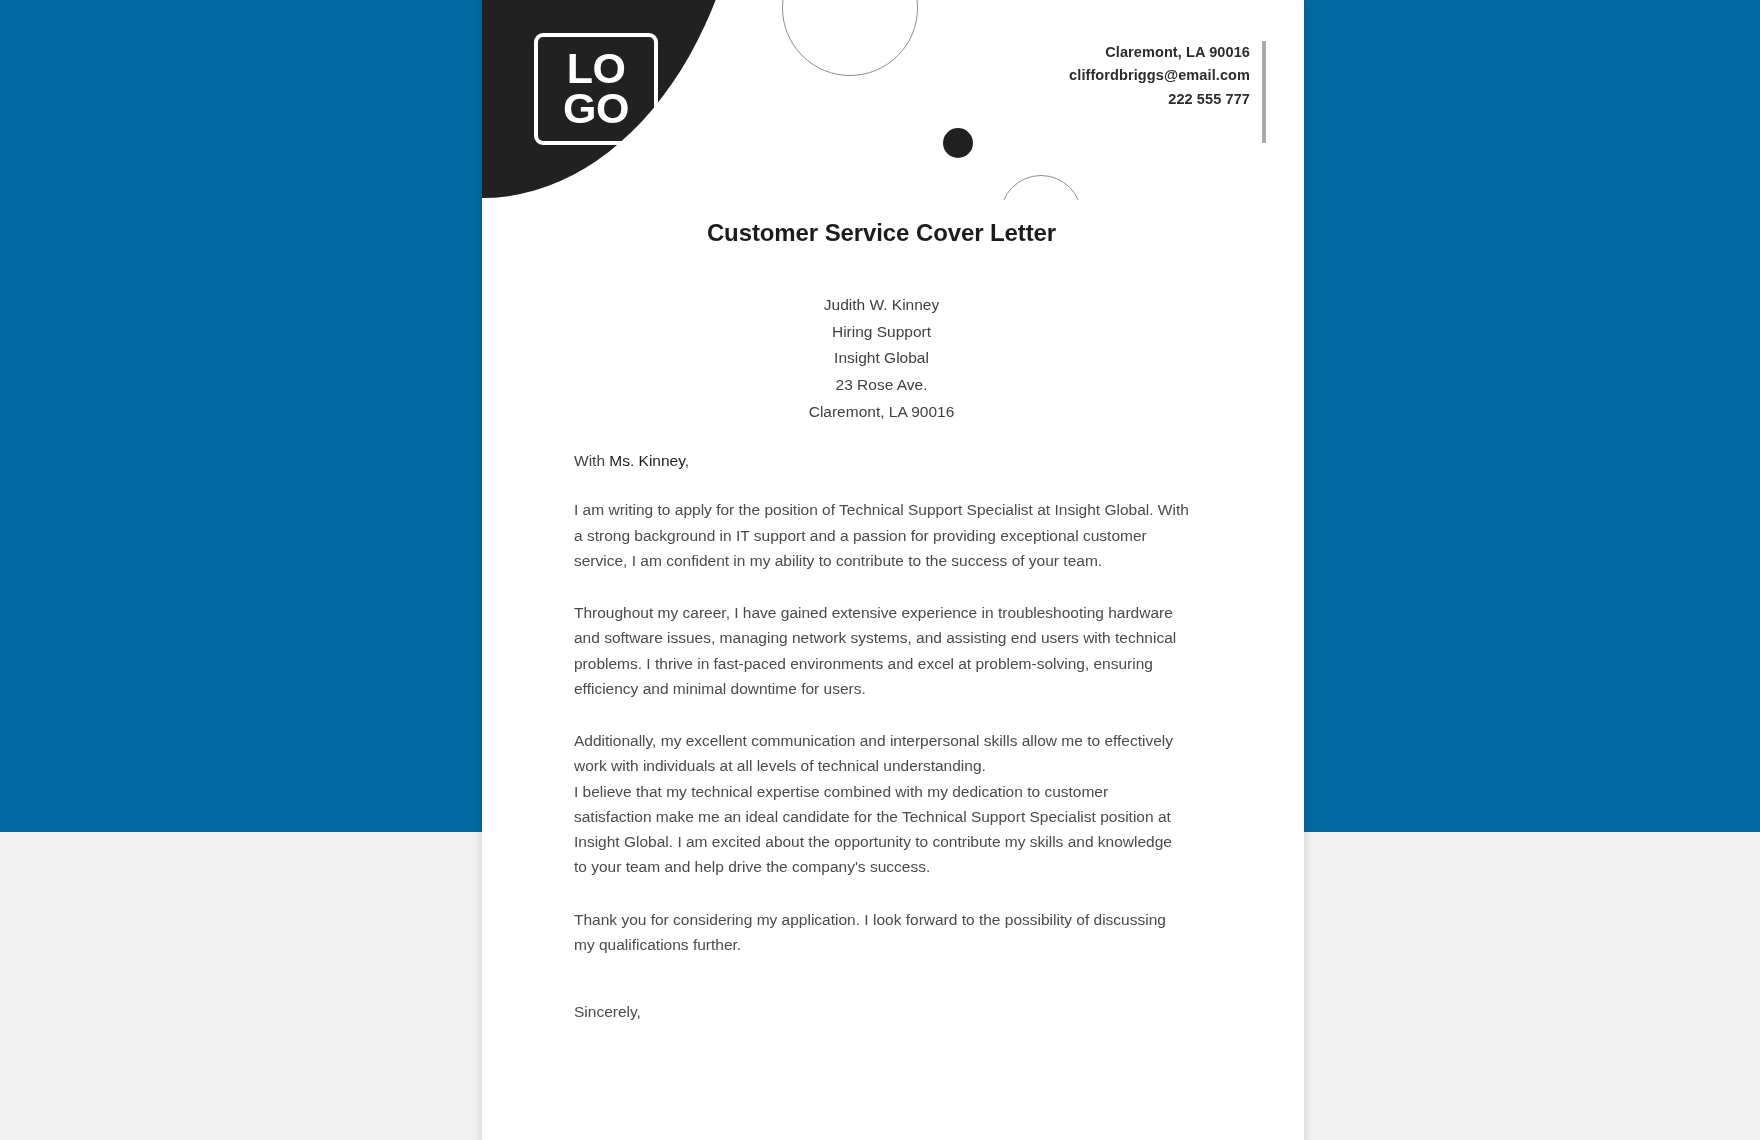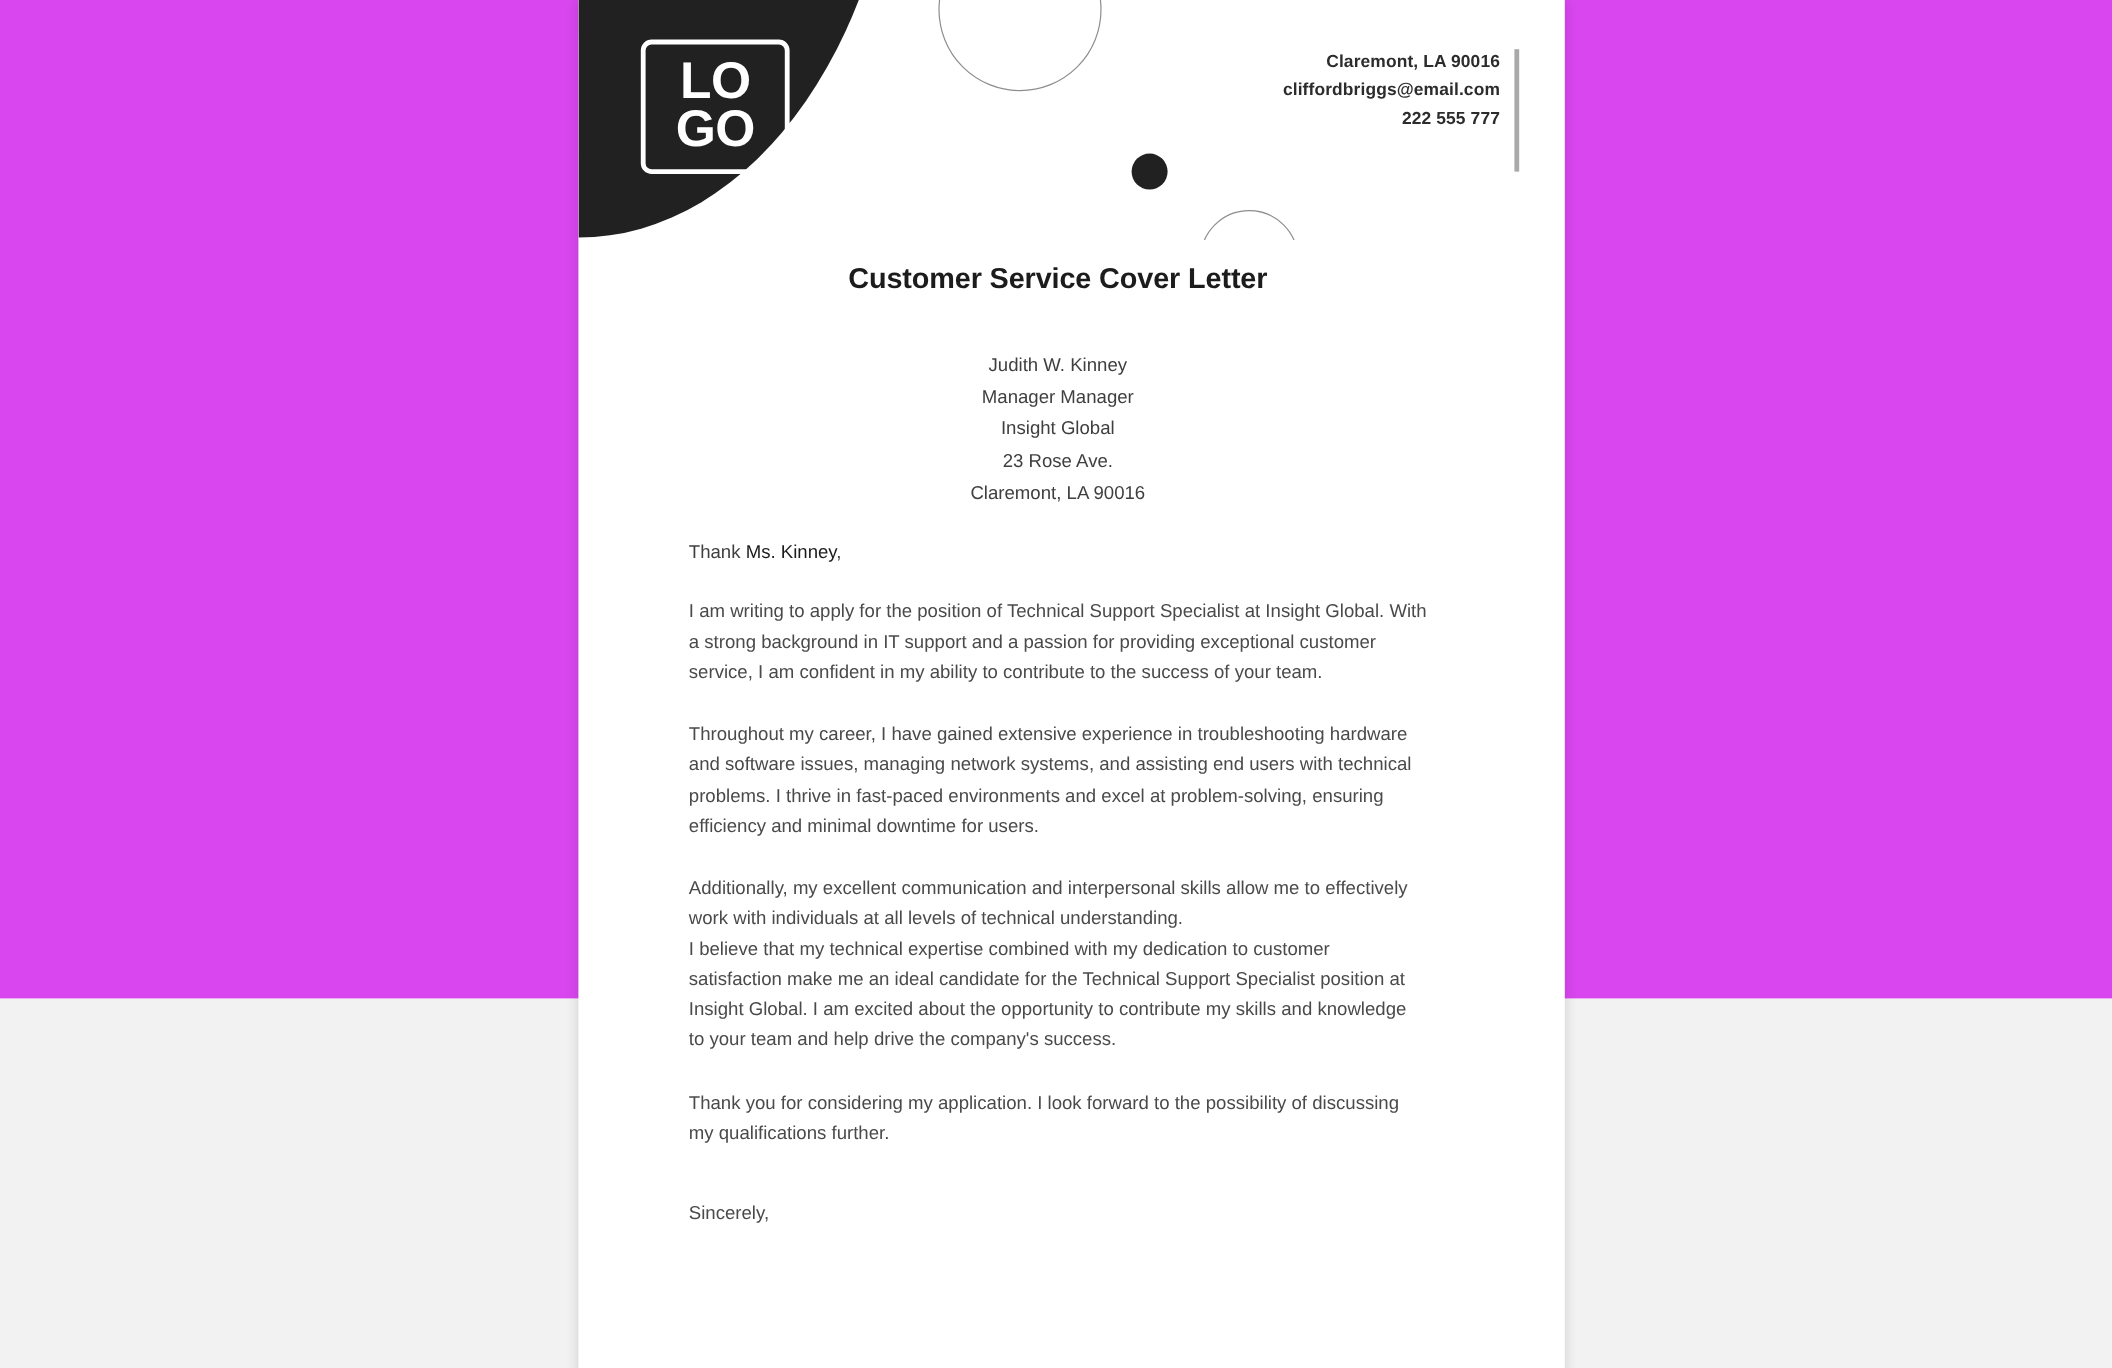--- a/index.html
+++ b/index.html
@@ -14,21 +14,21 @@
     background: #f2f2f2;
     font-family: "Liberation Sans", sans-serif;
     -webkit-font-smoothing: antialiased;
   }
 
   
   #viewport {
     position: relative;
     width: 1760px;
     height: 832px;
-    background: #d946ef;
+    background: #0369a1;
   }
 
   #page {
     position: absolute;
     left: 482px;
     top: 0;
     width: 822px;
     height: 1200px;
     background: #ffffff;
     box-shadow: 0 0 10px rgba(0,0,0,0.14);
@@ -213,27 +213,27 @@
       </div>
 
     </div>
 
     <div id="letter">
 
       <div id="letter-title">Customer Service Cover Letter</div>
 
       <div id="recipient">
         <div>Judith W. Kinney</div>
-        <div>Manager Manager</div>
+        <div>Hiring Support</div>
         <div>Insight Global</div>
         <div>23 Rose Ave.</div>
         <div>Claremont, LA 90016</div>
       </div>
 
-      <div id="salutation"><span>Thank </span><b>Ms. Kinney</b><span>,</span></div>
+      <div id="salutation"><span>With </span><b>Ms. Kinney</b><span>,</span></div>
 
       <p class="body-para">I am writing to apply for the position of Technical Support Specialist at Insight Global. With a strong background in IT support and a passion for providing exceptional customer service, I am confident in my ability to contribute to the success of your team.</p>
       <p class="body-para">Throughout my career, I have gained extensive experience in troubleshooting hardware and software issues, managing network systems, and assisting end users with technical problems. I thrive in fast-paced environments and excel at problem-solving, ensuring efficiency and minimal downtime for users.</p>
       <p class="body-para">Additionally, my excellent communication and interpersonal skills allow me to effectively work with individuals at all levels of technical understanding.</p>
       <p class="body-para" style="margin-top:0">I believe that my technical expertise combined with my dedication to customer satisfaction make me an ideal candidate for the Technical Support Specialist position at Insight Global. I am excited about the opportunity to contribute my skills and knowledge to your team and help drive the company's success.</p>
       <p class="body-para">Thank you for considering my application. I look forward to the possibility of discussing my qualifications further.</p>
 
       <div id="closing">Sincerely,</div>
 
     </div>

